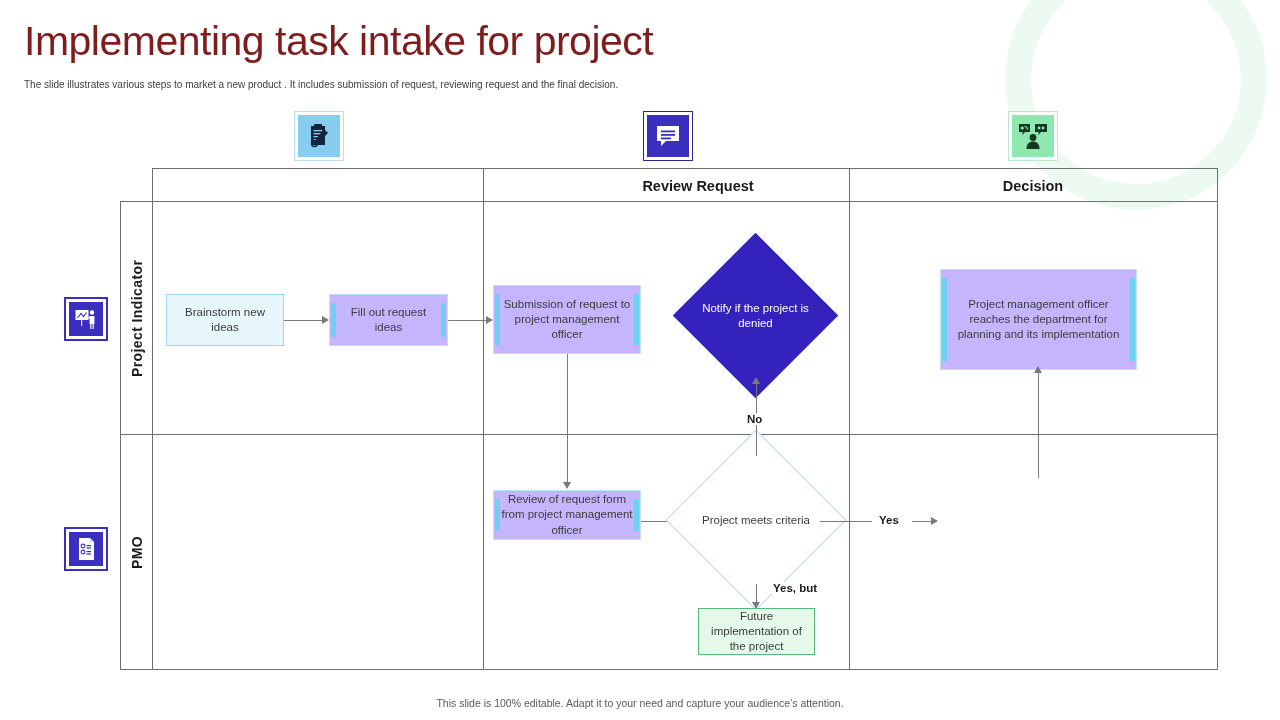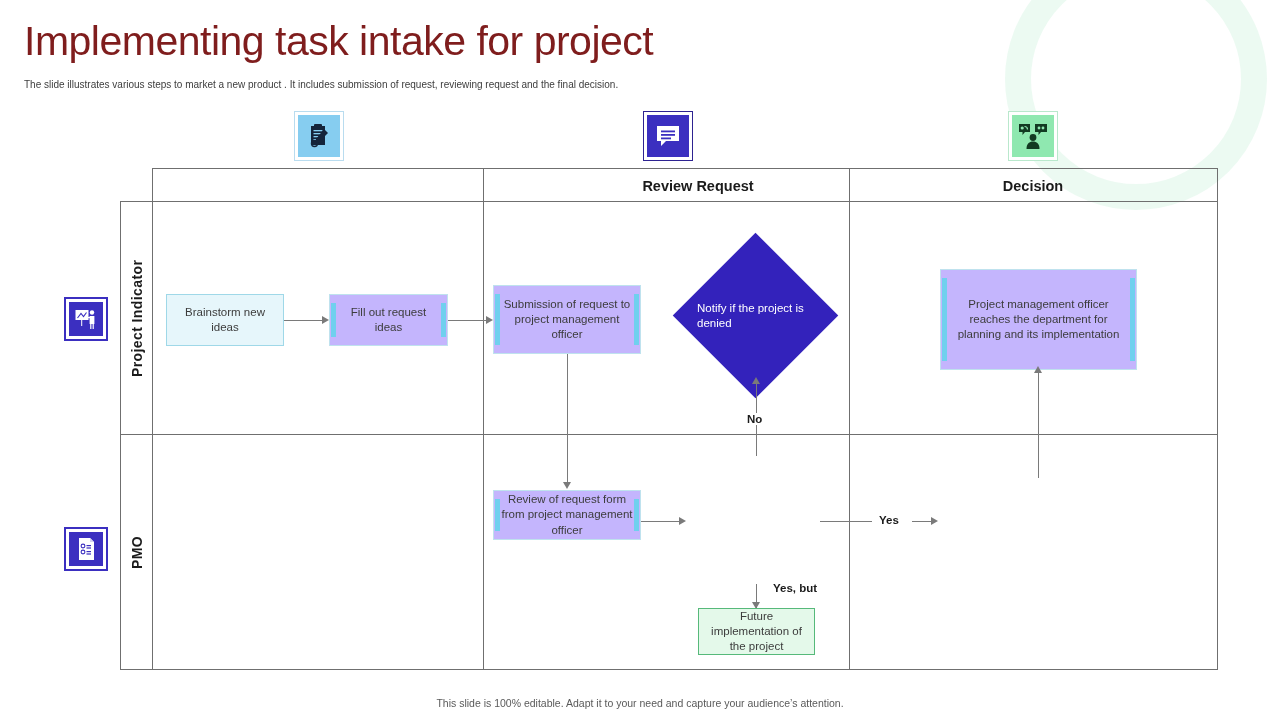--- a/index.html
+++ b/index.html
@@ -138,21 +138,21 @@
   }
   .diamond .dshape {
     position: absolute; inset: 0;
     transform: rotate(45deg);
     box-sizing: border-box;
   }
   .diamond.solid .dshape { background: #3322bb; }
   .diamond.outline .dshape { background:#ffffff; border: 1px solid #bcdcea; }
   .diamond .dlabel {
     position: relative; z-index: 2;
-    font-size: 11.5px; line-height: 1.3; text-align: left;
+    font-size: 11.5px; line-height: 1.3; text-align: center;
   }
   .diamond.solid .dlabel   { color: #ffffff; }
   .diamond.outline .dlabel { color: #3c3c3c; }
 
   
   .conn { position: absolute; background: #7a7a7a; }
   .conn-h { height: 1px; }
   .conn-v { width: 1px; }
   .arrow {
     position: absolute;
@@ -279,20 +279,24 @@
   <div class="node node-edge-cyan" style="left:940px; top:269px; width:197px; height:101px;">Project management officer reaches the department for planning and its implementation</div>
 
   <div class="conn conn-v" style="left:567px; top:354px; width:1px; height:130px;"></div>
   <div class="arrow arrow-down" style="left:562.5px; top:482px;"></div>
 
   <div class="node node-edge-cyan" style="left:493px; top:490px; width:148px; height:50px;">Review of request form from project management officer</div>
 
   <div class="conn conn-h" style="left:641px; top:521px; width:38px;"></div>
   <div class="arrow arrow-right" style="left:679px; top:516.5px;"></div>
 
+  <div class="diamond outline" style="left:692px; top:456px; width:128px; height:128px;">
+    <span class="dshape"></span>
+    <span class="dlabel">Project meets criteria</span>
+  </div>
 
   <div class="conn conn-v" style="left:756px; top:384px; width:1px; height:72px;"></div>
   <div class="arrow arrow-up" style="left:751.5px; top:377px;"></div>
   <div class="edge-label" style="left:744px; top:413px;">No</div>
 
   <div class="conn conn-h" style="left:820px; top:521px; width:52px;"></div>
   <div class="edge-label" style="left:876px; top:514px;">Yes</div>
   <div class="conn conn-h" style="left:912px; top:521px; width:19px;"></div>
   <div class="arrow arrow-right" style="left:931px; top:516.5px;"></div>
 

